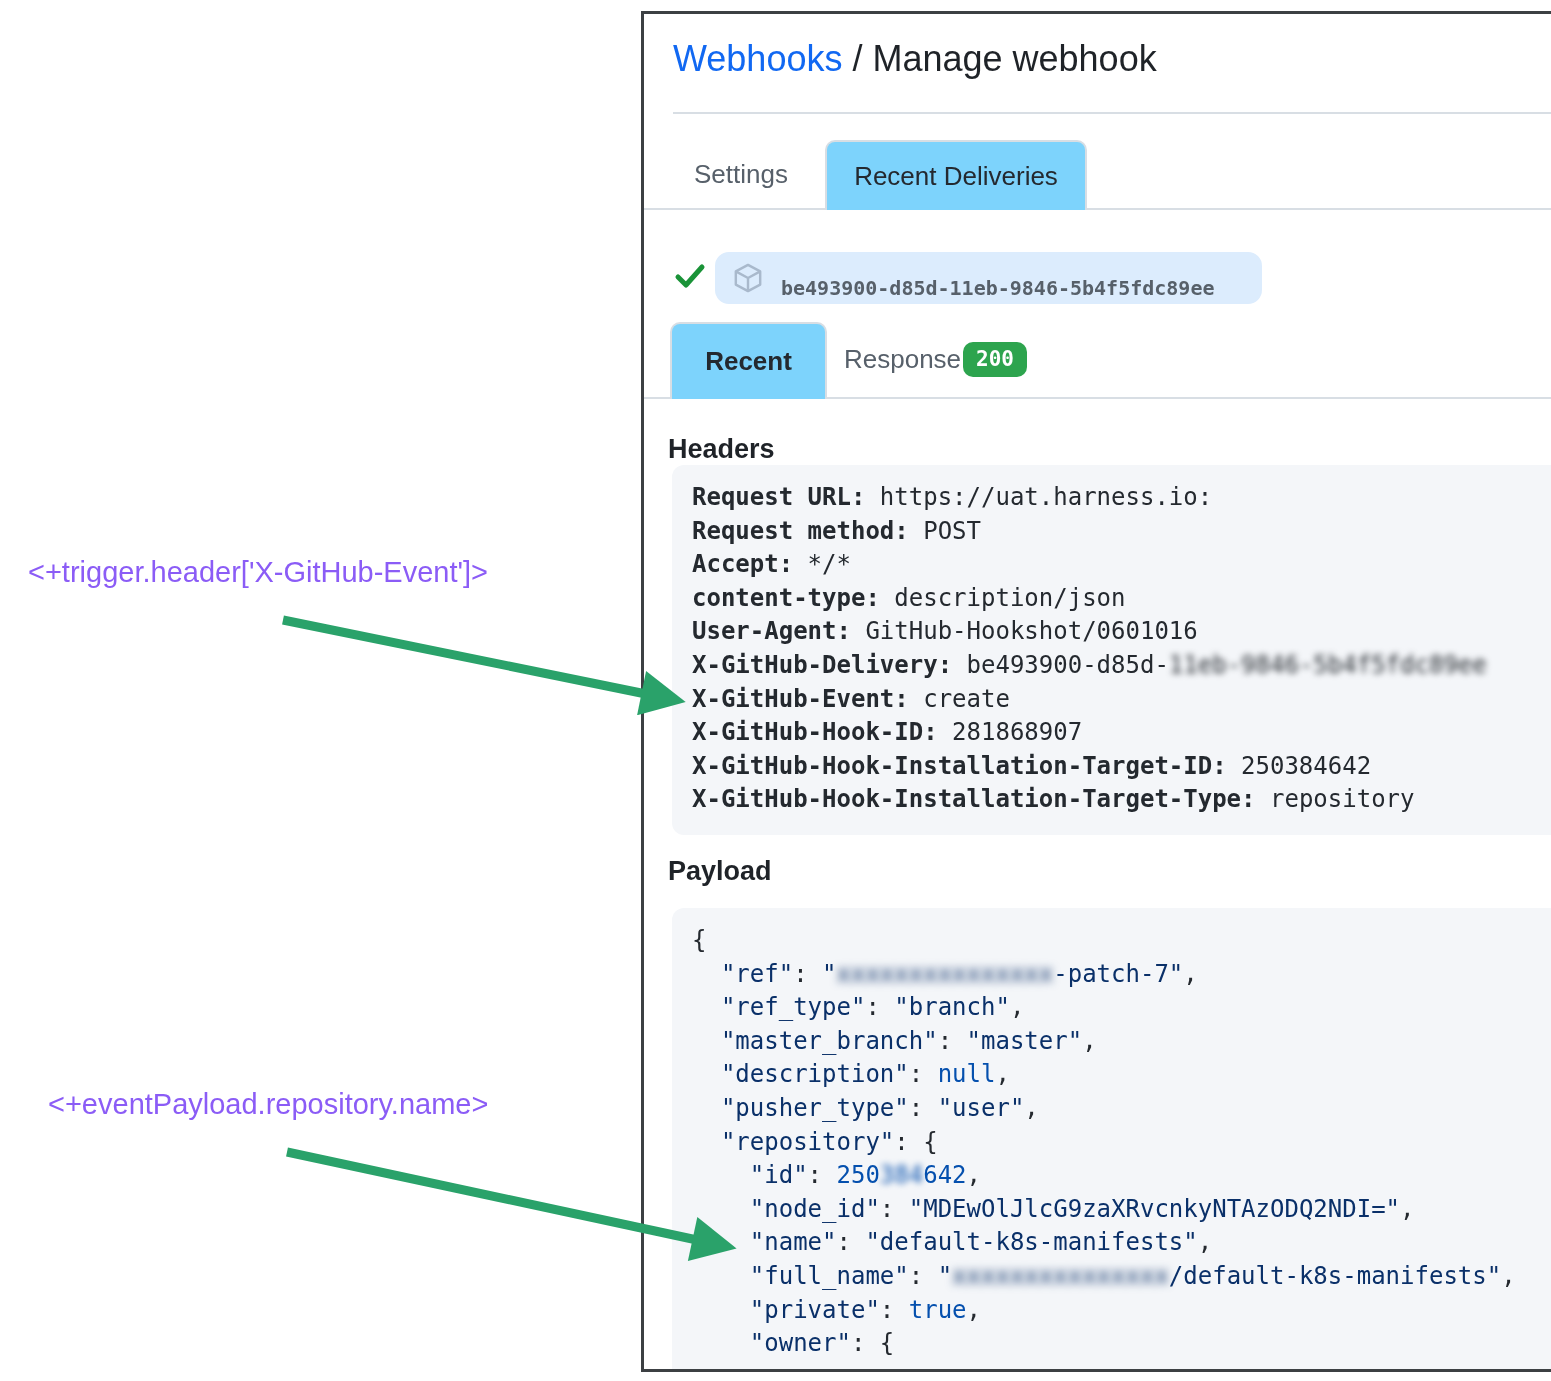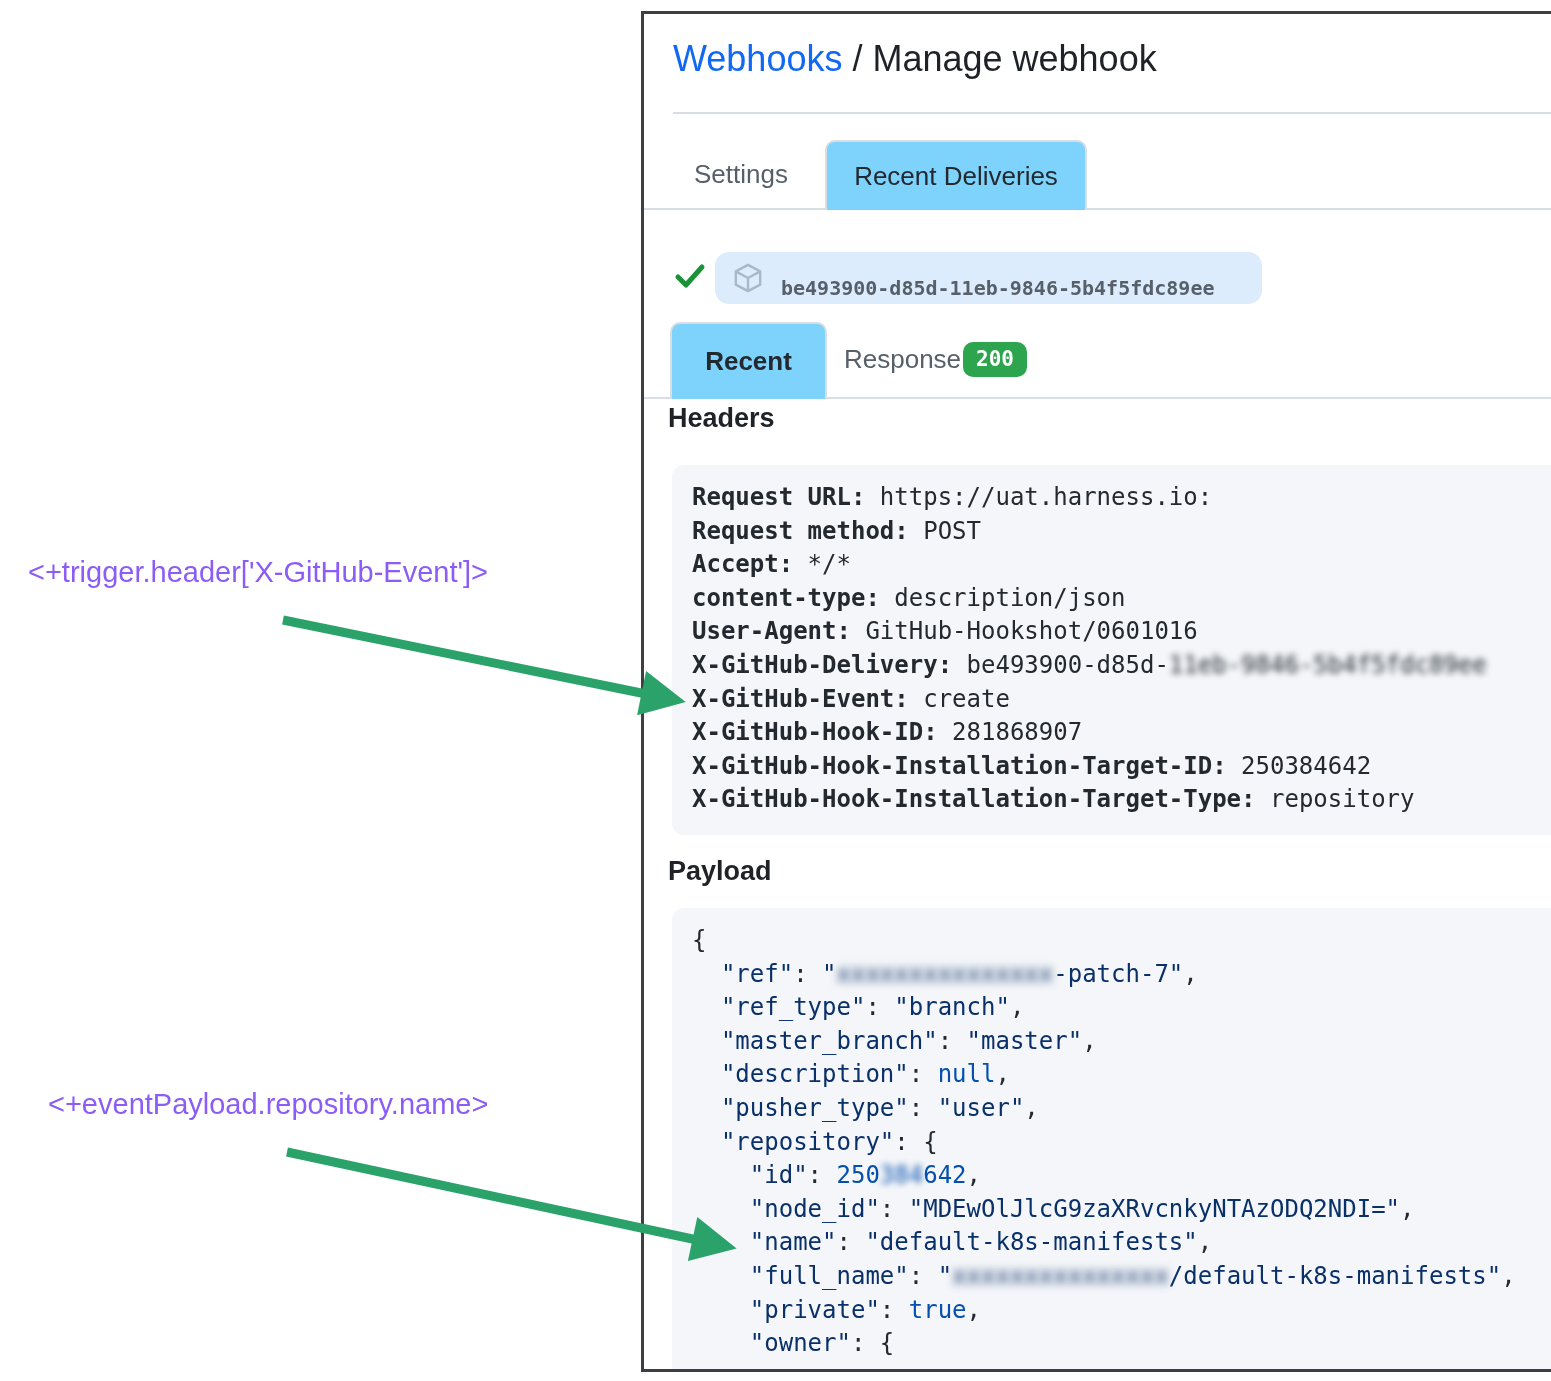--- a/index.html
+++ b/index.html
@@ -35,21 +35,21 @@
                 padding:5px 13px;border-radius:10px;line-height:1.2;}
   
   .check-icon{position:absolute;left:30px;top:246px;width:32px;height:32px;}
   .delivery-badge{position:absolute;left:71px;top:238px;width:547px;height:52px;
                   background:#dcecfd;border-radius:14px;display:flex;align-items:center;
                   padding-left:18px;box-sizing:border-box;gap:18px;cursor:pointer;}
   .package-icon{width:30px;height:30px;flex:none;}
   .delivery-id{font-family:"DejaVu Sans Mono",monospace;font-size:20px;font-weight:600;color:#57606a;white-space:nowrap;margin-top:20px;}
   
   .section-title{position:absolute;left:24px;font-size:27px;font-weight:700;color:#1f2328;}
-  .headers-title{top:389px;}
+  .headers-title{top:420px;}
   .payload-title{top:842px;}
   .codeblock{position:absolute;left:28px;right:-12px;background:#f4f6f9;border-radius:12px;
              padding:16px 20px;box-sizing:border-box;
              font-family:"DejaVu Sans Mono",monospace;font-size:24px;line-height:33.6px;color:#24292f;}
   .headers-block{top:451px;height:370px;}
   .payload-block{top:894px;height:500px;}
   .cl{white-space:pre;}
   .hk{font-weight:700;color:#24292f;}
   .hv{color:#24292f;}
   .js{color:#0a3069;}

